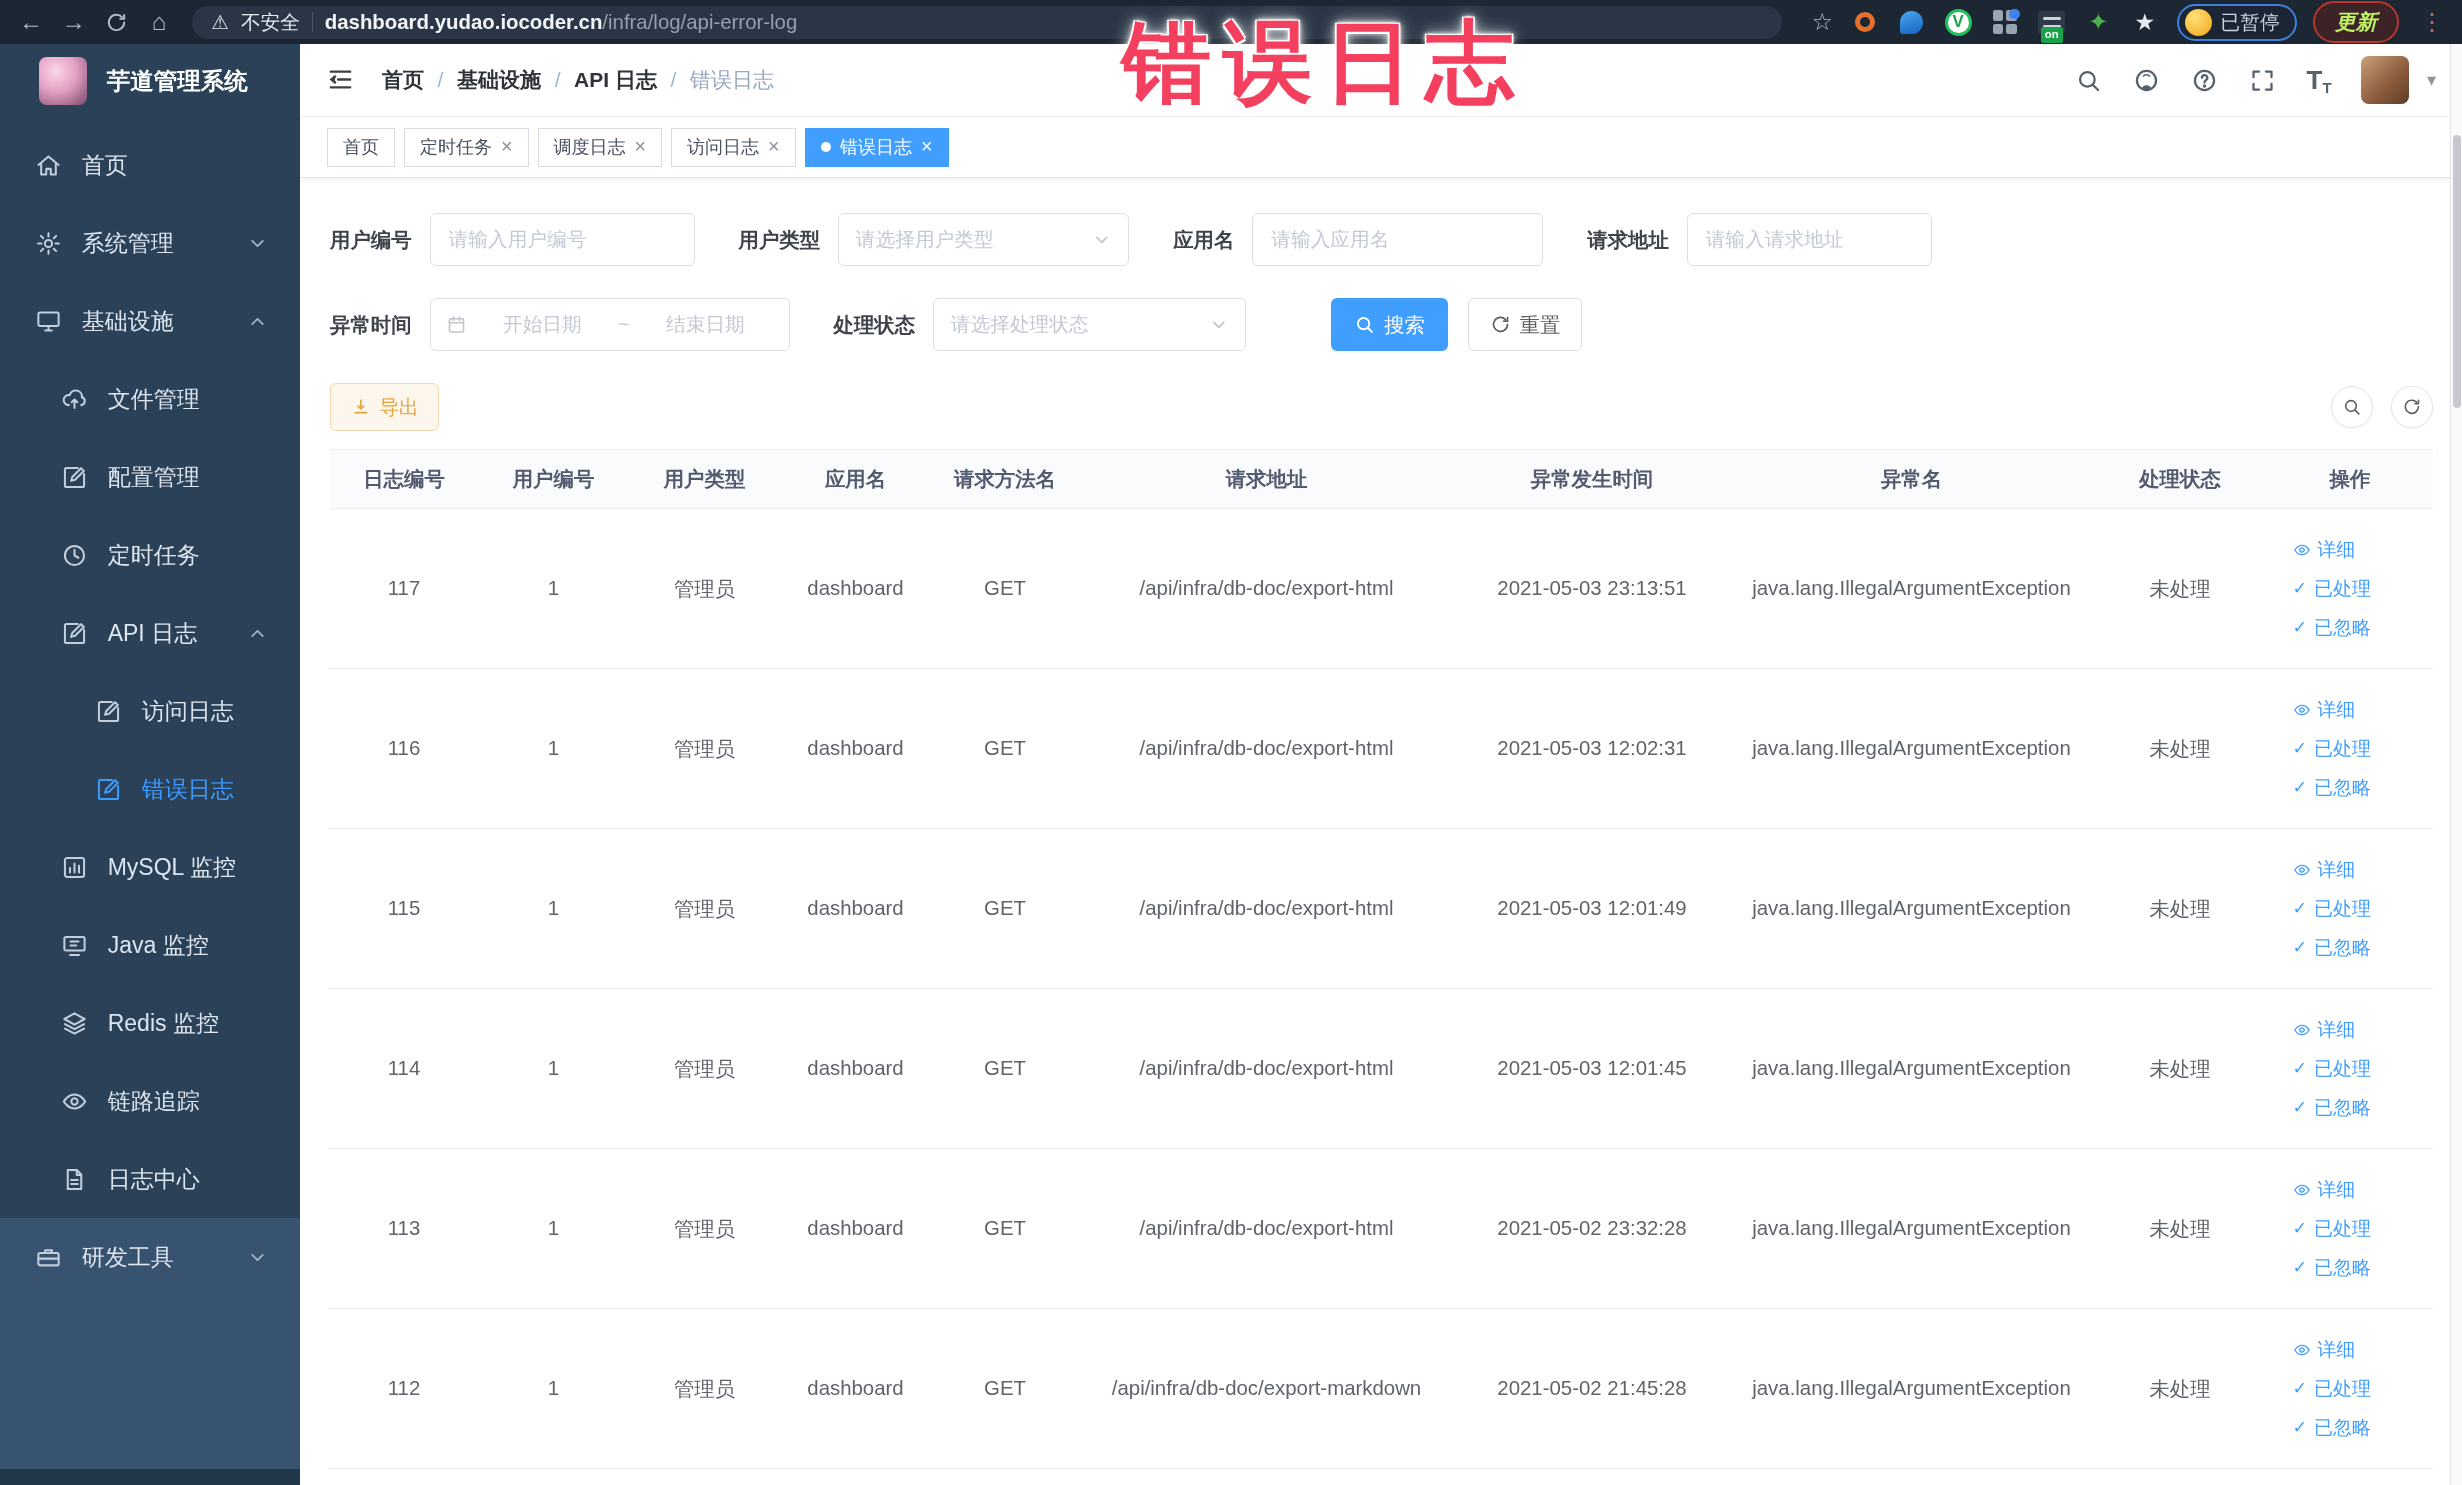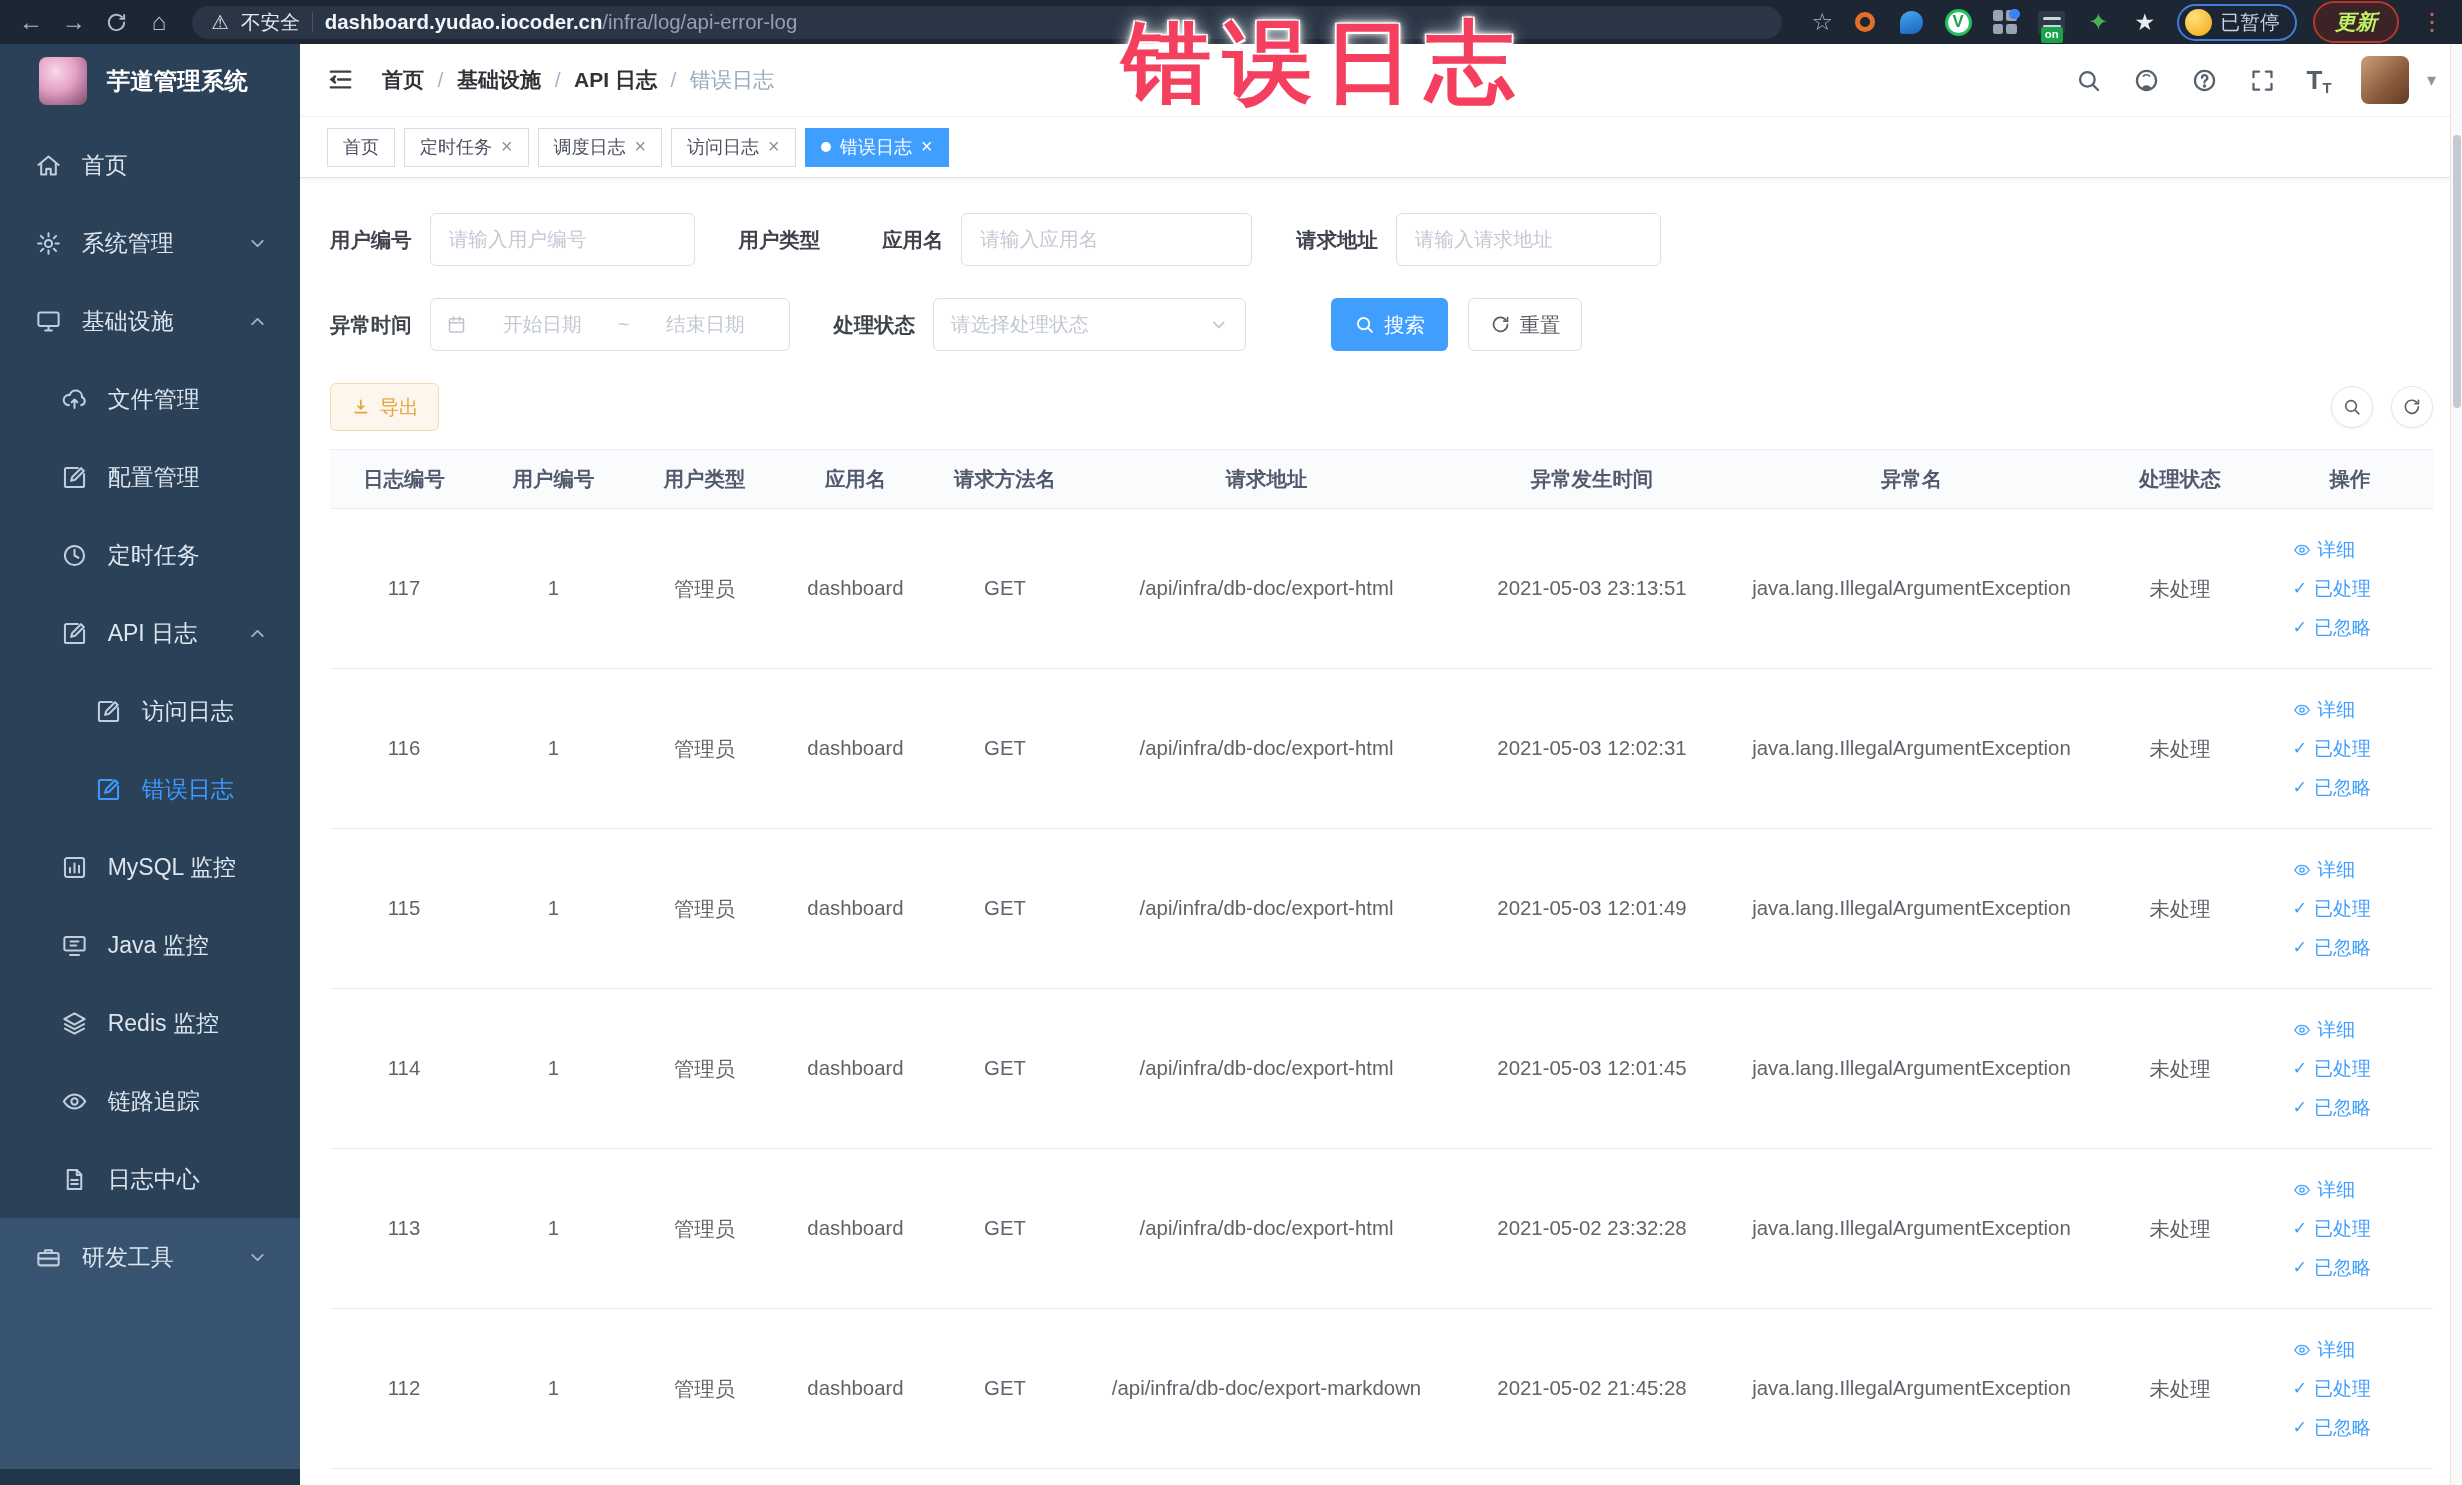--- a/index.html
+++ b/index.html
@@ -88,21 +88,21 @@
   .f-row { display:flex; align-items:center; margin-bottom:32px; }
   .f-group { display:flex; align-items:center; margin-right:44px; }
   .f-label { font-size:20.4px; font-weight:700; color:#3f444c; margin-right:18px; white-space:nowrap; }
   .input, .select, .daterange { height:53px; border:0.8px solid #dcdfe6; border-radius:6px; background:#fff; font-size:19.7px; }
   .input { padding:0 18px; color:#333; outline:none; font-family:inherit; }
   .input::placeholder { color:#c3c9d4; }
   .select { display:flex; align-items:center; justify-content:space-between; padding:0 16.7px; cursor:pointer; }
   .ph { color:#c3c9d4; }
   .chev-sm { width:19.7px; height:19.7px; color:#c0c4cc; display:flex; }
   .chev-sm svg { width:19.7px; height:19.7px; }
-  .w-user{width:265px;} .w-type{width:291px;} .w-app{width:291px;} .w-url{width:265px;} .w-date{width:360px;} .w-status{width:313px;}
+  .w-user{width:265px;} .w-type{width:291px;} .w-app{width:291px;} .w-url{width:245px;} .w-date{width:360px;} .w-status{width:313px;}
   .daterange { display:flex; align-items:center; padding:8px 15px; color:#c3c9d4; gap:7.6px; cursor:pointer; }
   .daterange .cal { width:21px; height:21px; color:#c0c4cc; display:flex; flex-shrink:0; }
   .daterange .cal svg { width:21px; height:21px; }
   .daterange .d { flex:1; text-align:center; }
   .btn { display:flex; align-items:center; gap:9px; height:53px; border-radius:6px; font-size:20.4px; cursor:pointer; border:none; font-family:inherit; }
   .btn svg { width:21px; height:21px; }
   .btn-search { margin-left:41px; padding:0 23px; background:#409eff; color:#fff; }
   .btn-reset { margin-left:19.7px; padding:0 21px; background:#fff; border:0.8px solid #dcdfe6; color:#5c6066; }
 
   .toolbar-row { display:flex; justify-content:space-between; align-items:center; margin-top:26px; }
@@ -436,20 +436,28 @@
 
       <div class="content">
 
         <div class="f-row">
           <div class="f-group">
             <span class="f-label">用户编号</span>
             <input class="input w-user" placeholder="请输入用户编号" style="">
           </div>
           <div class="f-group">
             <span class="f-label">用户类型</span>
+            <div class="select w-type">
+              <span class="ph">请选择用户类型</span>
+              <span class="chev-sm">
+                  <svg viewBox="0 0 24 24" fill="none" stroke="currentColor" stroke-width="2" stroke-linecap="round" stroke-linejoin="round">
+                    <path d="M6 9l6 6 6-6"></path>
+                  </svg>
+                </span>
+            </div>
           </div>
           <div class="f-group">
             <span class="f-label">应用名</span>
             <input class="input w-app" placeholder="请输入应用名" style="">
           </div>
           <div class="f-group">
             <span class="f-label">请求地址</span>
             <input class="input w-url" placeholder="请输入请求地址" style="">
           </div>
         </div>

